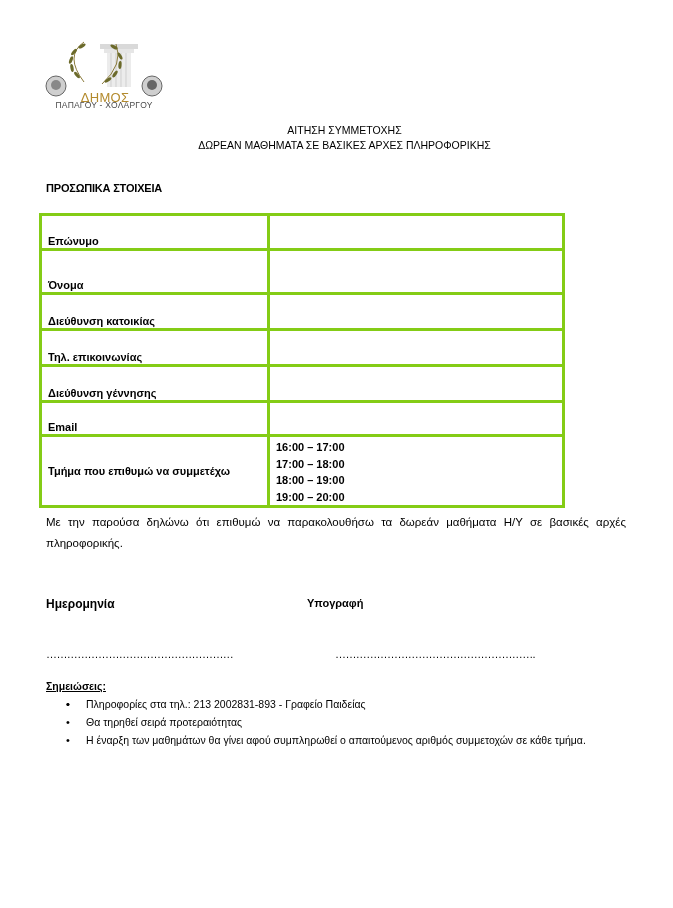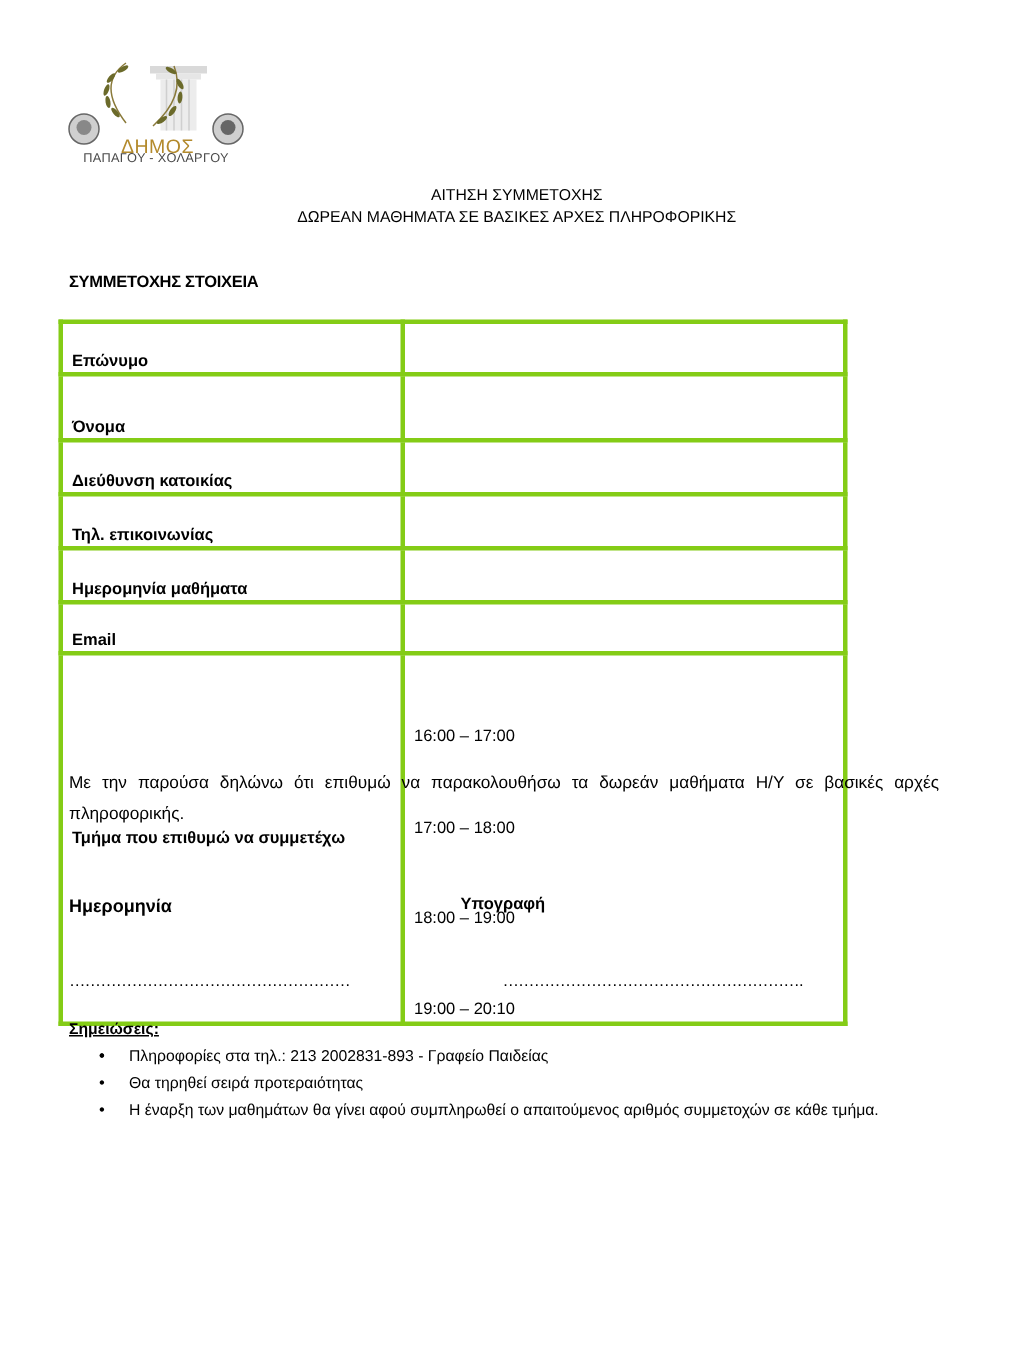--- a/index.html
+++ b/index.html
@@ -22,21 +22,21 @@
     #form-table td.label { width: 213px; padding-bottom: 1px; }
     #form-table td.value { width: 280px; }
     #form-table tr.r1 td { height: 31px; }
     #form-table tr.r2 td { height: 40px; }
     #form-table tr.r3 td { height: 32px; }
     #form-table tr.r4 td { height: 32px; }
     #form-table tr.r5 td { height: 32px; }
     #form-table tr.r6 td { height: 30px; margin-top: 12px; }
     #form-table tr.r7 td { height: 66px; vertical-align: middle; }
     #form-table tr.r7 td.value { vertical-align: top; padding-top: 2px; }
-    .slot { line-height: 16.5px; font-size: 11px; font-weight: normal; margin-top: 44px; }
+    .slot { line-height: 16.5px; font-size: 11px; font-weight: bold; }
     #declaration { left: 46px; top: 512px; width: 580px; font-size: 11.5px; line-height: 21px; text-align: justify; text-align-last: left; }
     #date-label { left: 46px; top: 597px; font-size: 12px; font-weight: bold; }
     #sign-label { left: 307px; top: 597px; font-size: 11px; font-weight: bold; }
     #date-dots { left: 46px; top: 648px; font-size: 11px; letter-spacing: -0.6px; }
     #sign-dots { left: 335px; top: 648px; font-size: 11px; letter-spacing: -0.6px; }
     #notes-title { left: 46px; top: 680px; font-size: 10.5px; font-weight: bold; text-decoration: underline; }
     #notes { left: 66px; top: 695px; width: 570px; margin: 0; padding: 0; list-style: none; font-size: 10.5px; }
     #notes li { position: relative; padding-left: 20px; line-height: 18px; }
     #notes li .bullet { position: absolute; left: 0; top: 0; font-size: 11px; }
   </style>
@@ -80,55 +80,55 @@
       <circle cx="108" cy="47" r="5" fill="#666"></circle>
     </g>
   </svg>
   <div class="town1">ΔΗΜΟΣ</div>
   <div class="town2">ΠΑΠΑΓΟΥ - ΧΟΛΑΡΓΟΥ</div>
 </div>
 
 <div id="title1" class="abs title">ΑΙΤΗΣΗ ΣΥΜΜΕΤΟΧΗΣ</div>
 <div id="title2" class="abs title">ΔΩΡΕΑΝ ΜΑΘΗΜΑΤΑ ΣΕ ΒΑΣΙΚΕΣ ΑΡΧΕΣ ΠΛΗΡΟΦΟΡΙΚΗΣ</div>
 
-<div id="section" class="abs">ΣΥΜΜΕΤΟΧΗΣ ΣΤΟΙΧΕΙΑ</div>
+<div id="section" class="abs">ΠΡΟΣΩΠΙΚΑ ΣΤΟΙΧΕΙΑ</div>
 
 <table id="form-table" class="abs">
   <tbody>
       <tr class="r1">
     <td class="label">Επώνυμο</td>
     <td class="value"></td>
   </tr>
   <tr class="r2">
     <td class="label">Όνομα</td>
     <td class="value"></td>
   </tr>
   <tr class="r3">
     <td class="label">Διεύθυνση κατοικίας</td>
     <td class="value"></td>
   </tr>
   <tr class="r4">
     <td class="label">Τηλ. επικοινωνίας</td>
     <td class="value"></td>
   </tr>
   <tr class="r5">
-    <td class="label">Ημερομηνία μαθήματα</td>
+    <td class="label">Διεύθυνση γέννησης</td>
     <td class="value"></td>
   </tr>
   <tr class="r6">
     <td class="label">Email</td>
     <td class="value"></td>
   </tr>
   <tr class="r7">
     <td class="label">Τμήμα που επιθυμώ να συμμετέχω</td>
     <td class="value">
       <div class="slot">16:00 – 17:00</div>
       <div class="slot">17:00 – 18:00</div>
       <div class="slot">18:00 – 19:00</div>
-      <div class="slot">19:00 – 20:10</div>
+      <div class="slot">19:00 – 20:00</div>
     </td>
   </tr>
 </tbody>
   </table>
 
 <div id="declaration" class="abs">Με την παρούσα δηλώνω ότι επιθυμώ να παρακολουθήσω τα δωρεάν μαθήματα Η/Υ σε βασικές αρχές πληροφορικής.</div>
 
 <div id="date-label" class="abs">Ημερομηνία</div>
 <div id="sign-label" class="abs">Υπογραφή</div>
 <div id="date-dots" class="abs">………………………………………………</div>

